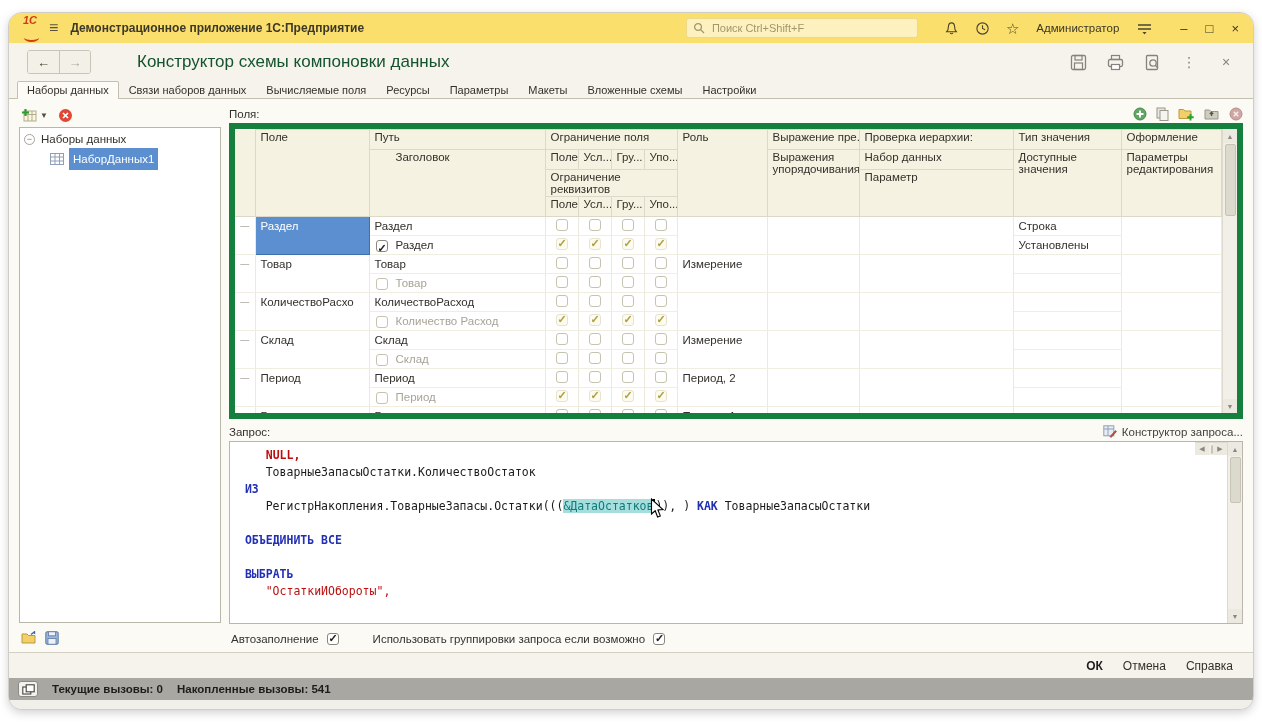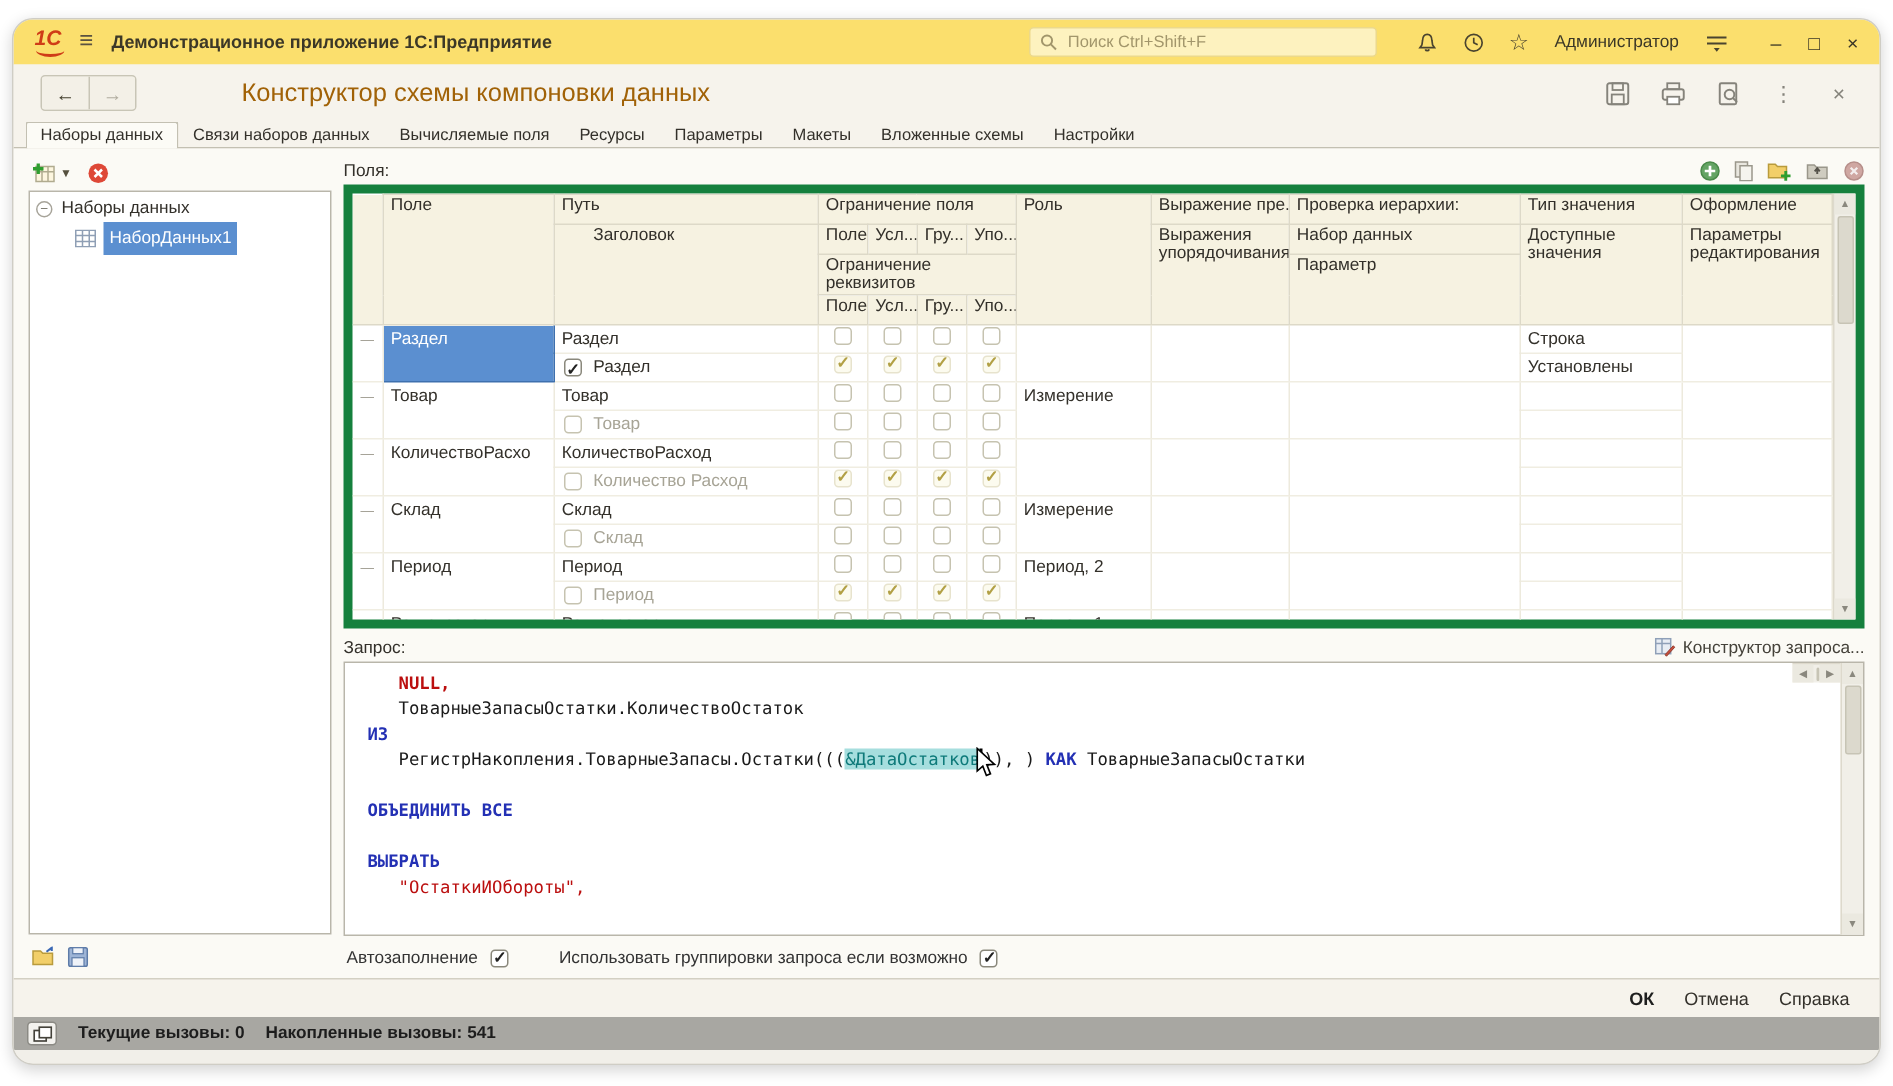--- a/index.html
+++ b/index.html
@@ -9,39 +9,39 @@
     background:#ffffff; font-family:"Liberation Sans", sans-serif; color:#333;
   }
   .window {
     position:absolute; left:8px; top:12px; width:1246px; height:698px;
     border:1px solid #cfcdc5; border-radius:14px; overflow:hidden;
     background:#f6f3ec; box-shadow:0 3px 10px rgba(0,0,0,.18);
     display:flex; flex-direction:column;
   }
   
   .titlebar { height:30px; flex:0 0 auto; background:#fbdf6d; display:flex; align-items:center; padding:0 14px; gap:12px; }
-  .logo1c { color:#cf3c17; font-weight:bold; font-style:italic; font-size:14px; line-height:1; position:relative; padding-bottom:6px; }
+  .logo1c { color:#cf3c17; font-weight:bold; font-style:italic; font-size:11px; line-height:1; position:relative; padding-bottom:16px; }
   .logo1c::after { content:""; position:absolute; left:1px; right:-2px; bottom:0; height:4px; border-bottom:2px solid #cf3c17; border-radius:0 0 70% 70%/0 0 100% 100%; }
   .hamb { font-size:16px; color:#5a5240; line-height:1; }
   .app-title { font-size:12px; font-weight:bold; color:#3c3827; }
   .search { margin-left:auto; width:232px; height:20px; background:#fdf2bf; border:1px solid #ecd98b; border-radius:3px; display:flex; align-items:center; gap:5px; padding:0 6px; }
   .search input { border:none; outline:none; background:transparent; font-size:11px; width:100%; color:#3c3827; font-family:"Liberation Sans", sans-serif; }
   .search input::placeholder { color:#a2966b; }
   .tb-icons { display:flex; align-items:center; gap:15px; margin-left:14px; }
   .tb-ic { width:16px; height:16px; display:flex; align-items:center; justify-content:center; color:#4a442f; }
   .star { font-size:15px; color:#4a442f; line-height:1; }
   .user { font-size:11.5px; color:#3c3827; margin:0 2px; }
   .winctl { display:flex; align-items:center; gap:18px; margin-left:16px; color:#3a3626; font-size:13px; }
   .winctl span { line-height:1; }
   
   .subheader { height:38px; flex:0 0 auto; display:flex; align-items:center; padding:0 18px; background:#f6f3ec; }
   .nav-group { display:flex; border:1px solid #c8c5b6; border-radius:3px; overflow:hidden; }
   .nav-btn { width:31px; height:22px; background:#f3f0e7; display:flex; align-items:center; justify-content:center; font-size:13px; color:#44402f; }
   .nav-btn + .nav-btn { border-left:1px solid #c8c5b6; color:#b1ada0; }
-  .page-title { margin-left:70px; font-size:17px; color:#a16207; }
+  .page-title { margin-left:46px; font-size:17px; color:#14532d; }
   .sh-icons { margin-left:auto; display:flex; align-items:center; gap:19px; }
   .sh-ic { width:18px; height:18px; display:flex; align-items:center; justify-content:center; color:#85837b; font-size:14px; }
   
   .tabs { flex:0 0 auto; display:flex; align-items:flex-end; padding:0 8px; background:#f6f3ec; border-bottom:1px solid #c3c0b2; height:18px; font-size:11px; }
   .tab { padding:2px 9px 2px; color:#33302a; border:1px solid transparent; border-bottom:none; white-space:nowrap; }
   .tab.active { background:#fcfbf6; border-color:#c3c0b2; border-radius:2px 2px 0 0; position:relative; top:1px; padding-bottom:3px; }
   
   .main { flex:1; min-height:0; display:flex; gap:8px; padding:5px 10px 4px; background:#fbfaf5; }
   .left-panel { width:202px; flex:0 0 auto; display:flex; flex-direction:column; }
   .lp-toolbar { height:23px; display:flex; align-items:center; gap:10px; padding-left:2px; }

